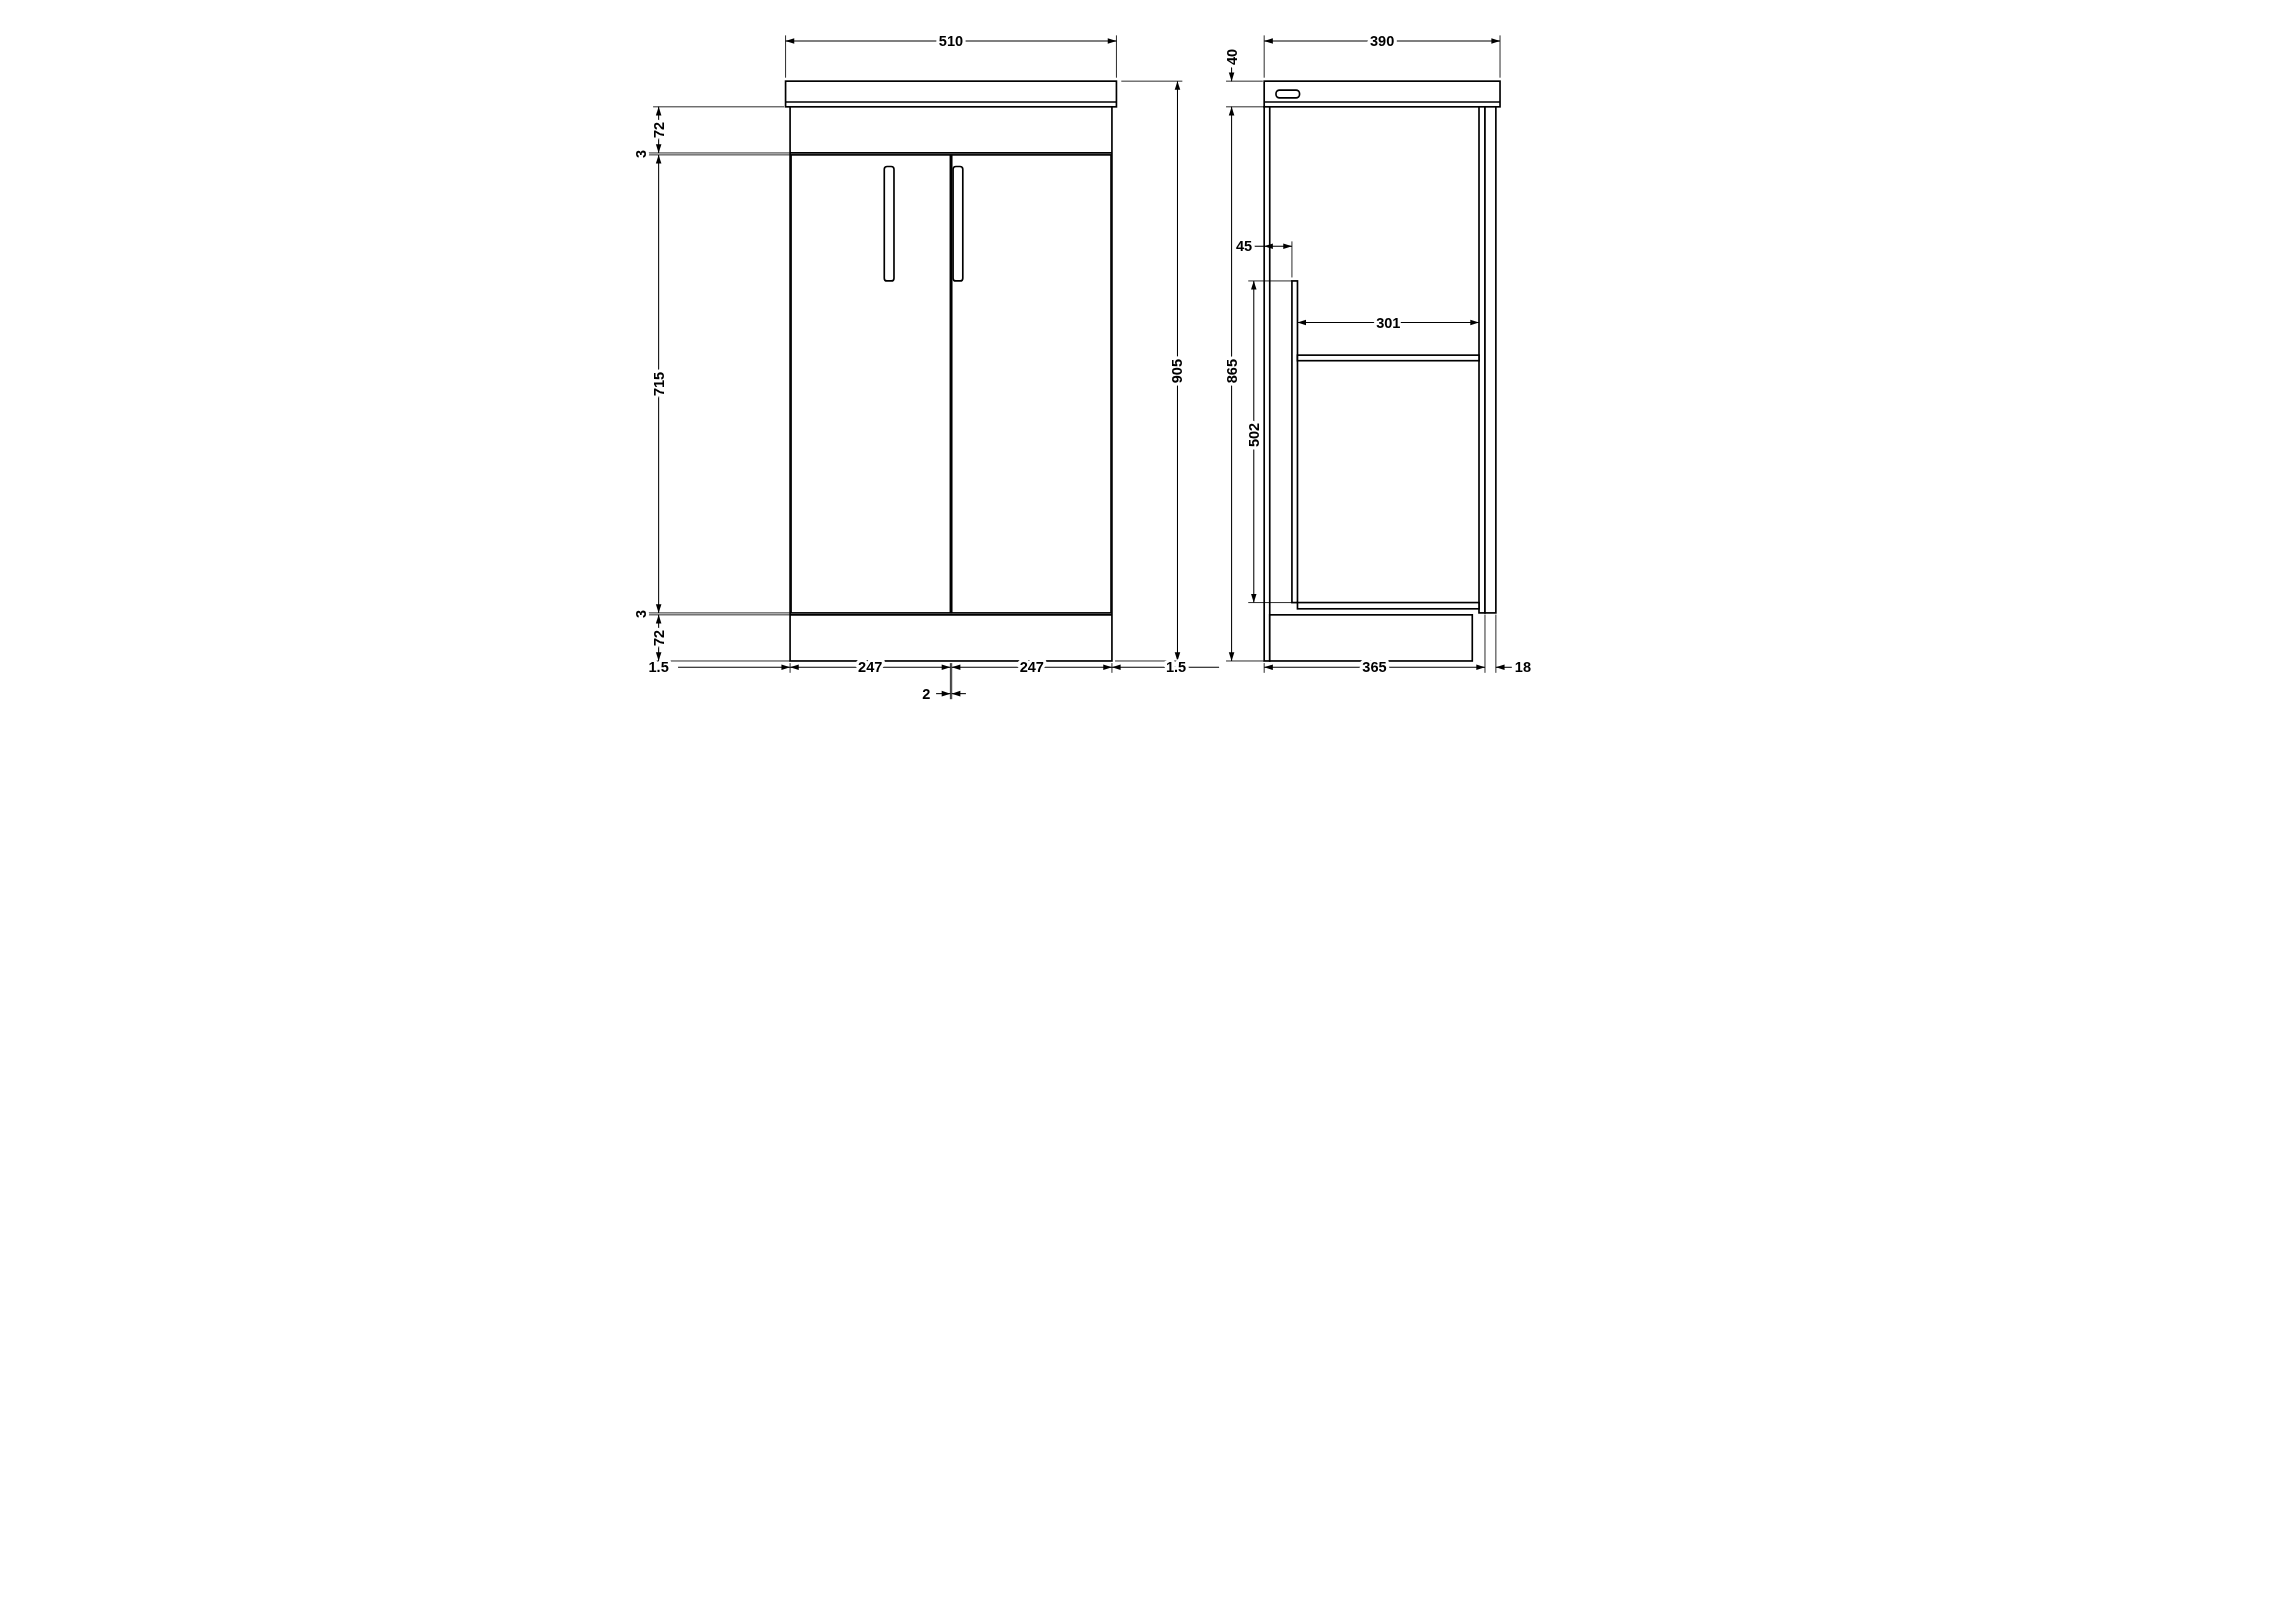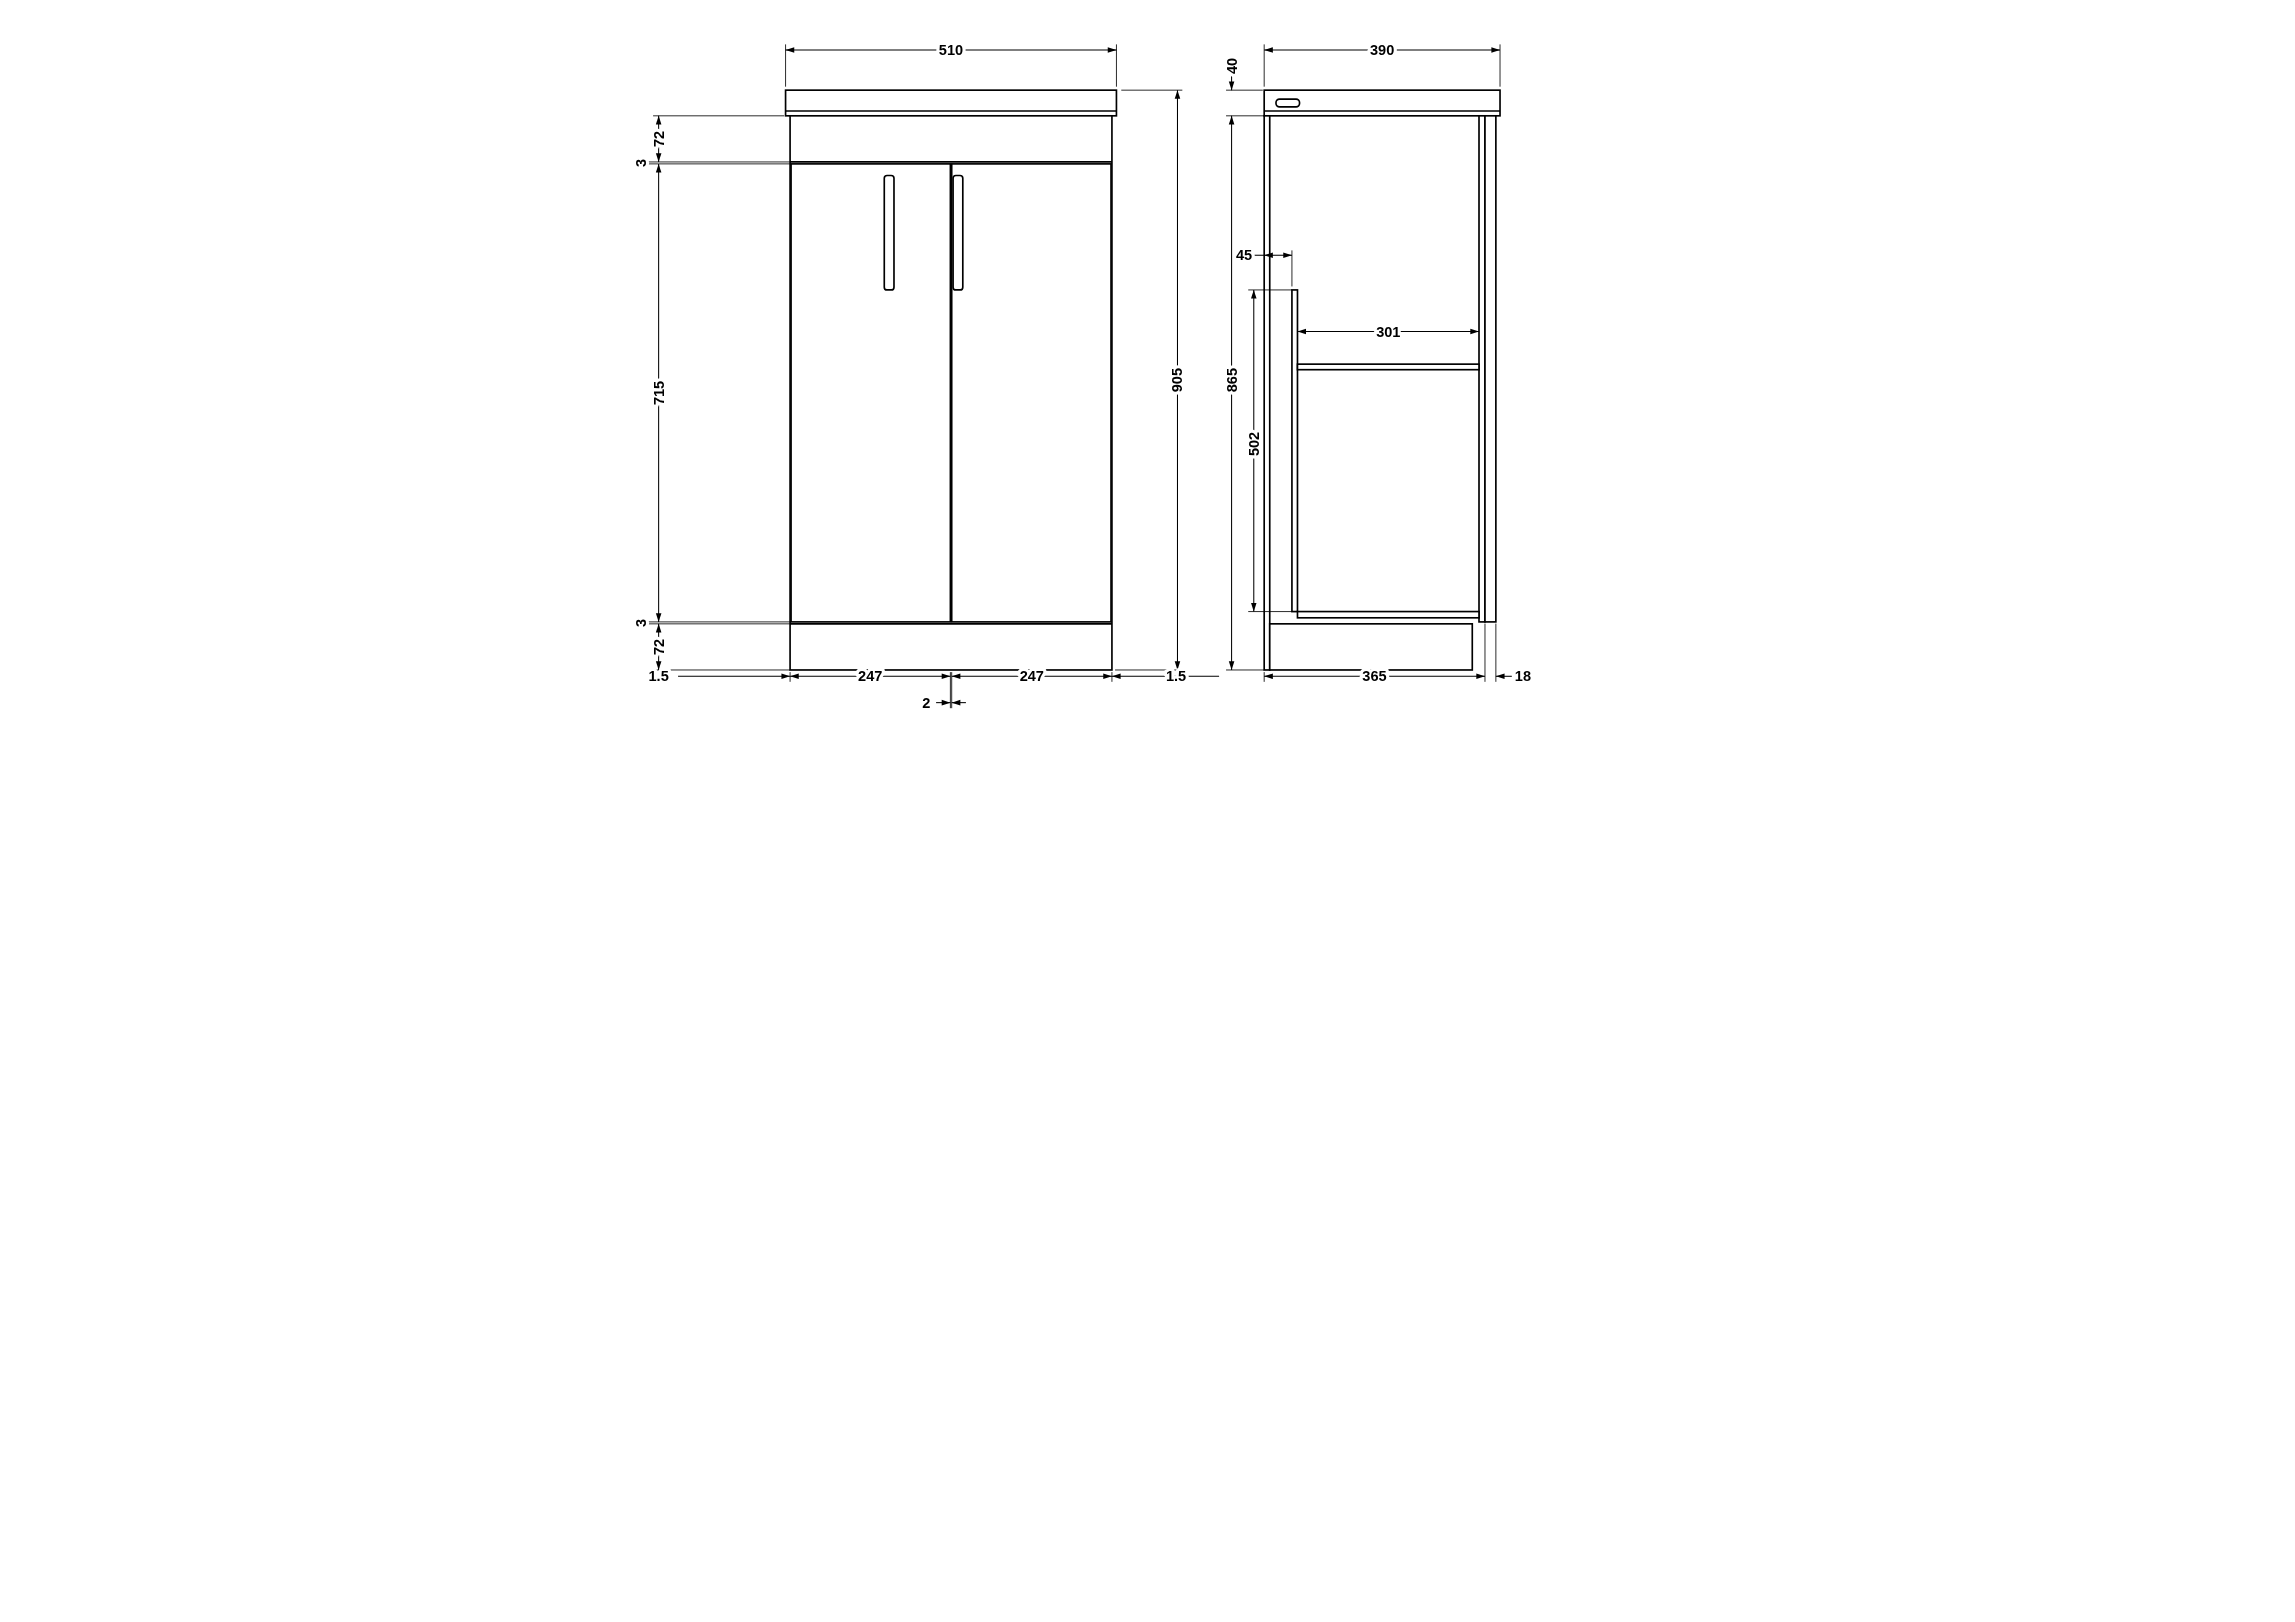--- a/index.html
+++ b/index.html
@@ -1,16 +1,16 @@
 <!DOCTYPE html>
 <html style="font-size:11px"><head>
 <meta charset="utf-8">
 <style>
   html,body{margin:0;padding:0;background:#ffffff;}
-  .frame{width:100%;max-width:1148px;margin:9px auto;background:#84cc16;}
+  .frame{width:100%;max-width:1148px;margin:0 auto;background:#84cc16;}
   svg{display:block;width:100%;height:auto;background:#fff;}
   .obj{fill:#ffffff;stroke:#000000;stroke-width:2.4;}
   line.obj{fill:none;}
   .dim{stroke:#000000;stroke-width:1.5;fill:none;}
   .ext{stroke:#000000;stroke-width:1.2;fill:none;}
   .dim-label{
     font-family:"Liberation Sans","DejaVu Sans",sans-serif;
     font-weight:bold;font-size:21px;fill:#000;
     stroke:#ffffff;stroke-width:9;paint-order:stroke;stroke-linejoin:round;
     text-anchor:middle;dominant-baseline:central;

